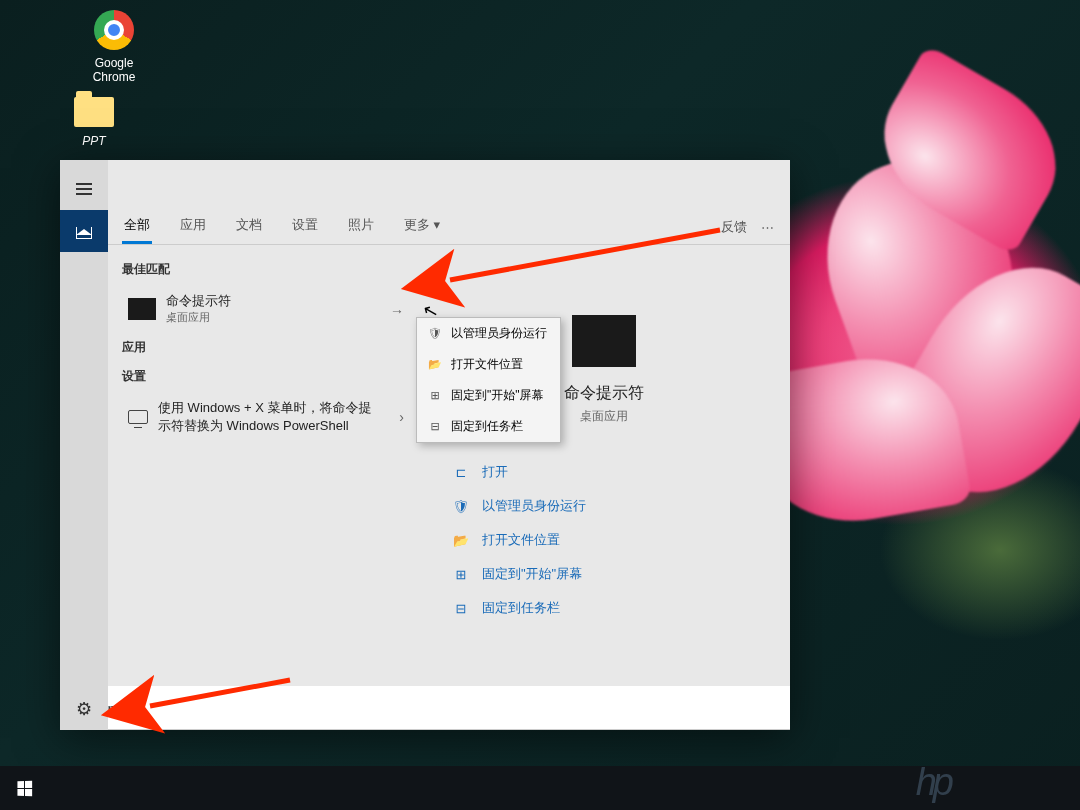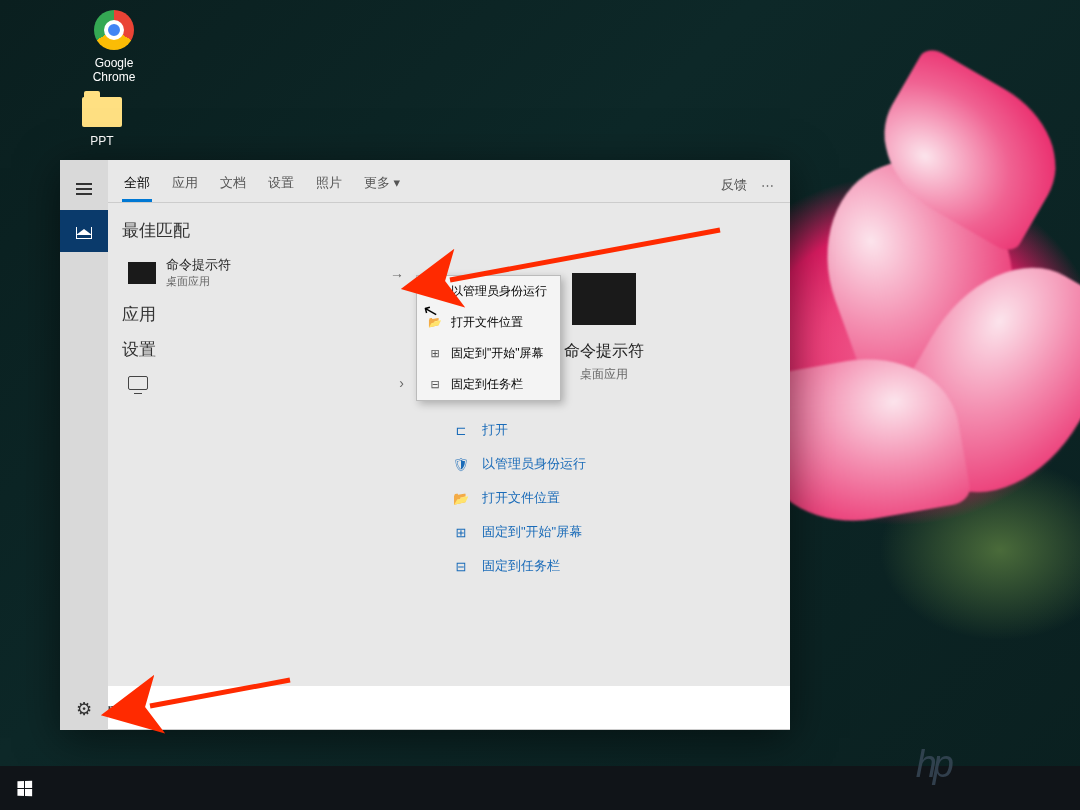--- a/index.html
+++ b/index.html
@@ -21,30 +21,30 @@
   .chrome-circle::after{content:"";position:absolute;inset:10px;border-radius:50%;background:#4285f4;border:4px solid #fff;}
   .folder-shape { width:40px; height:30px; background:#ffe082; border-radius:2px; position:relative; margin-top:8px;}
   .folder-shape::before{content:"";position:absolute;top:-6px;left:2px;width:16px;height:8px;background:#ffe082;border-radius:2px 2px 0 0;}
   
   
   .search-panel {
     position: absolute; left: 60px; top: 160px; width: 730px; height: 570px;
     background: #e8e8e8; box-shadow: 0 8px 40px rgba(0,0,0,0.5);
     display: flex; flex-direction: column;
   }
-  .tabs { display:flex; align-items:center; padding: 8px 14px 0; gap: 18px; font-size: 13px; color:#555; border-bottom: 1px solid #ccc; }
+  .tabs { display:flex; align-items:center; padding: 8px 14px 0; gap: 26px; font-size: 13px; color:#555; border-bottom: 1px solid #ccc; margin-top: 42px; }
   .tab { padding: 6px 2px 10px; cursor:pointer; position:relative; }
   .tab.active { color:#000; font-weight:500;}
   .tab.active::after{content:"";position:absolute;bottom:0;left:0;right:0;height:3px;background:#0078d4;}
   .tabs-right { margin-left:auto; display:flex; gap:14px; align-items:center; font-size:13px; color:#555;}
   .more-dots { letter-spacing:2px; cursor:pointer;}
   
   .panel-body { flex:1; display:flex; position:relative; }
   .left-col { width: 310px; padding: 10px 0 0 14px; font-size:13px; }
-  .section-header { font-size:17px; font-weight:400; color:#333; padding:6px 0; }
+  .section-header { font-size:12px; font-weight:700; color:#333; padding:6px 0; }
   .result-item { display:flex; align-items:center; gap:10px; padding:8px 6px; cursor:pointer; position:relative;}
   .result-icon { width:28px; height:22px; background:#1a1a1a; flex-shrink:0;}
   .result-text .title { font-size:13px; color:#222;}
   .result-text .sub { font-size:11px; color:#666;}
   .arrow-open { margin-left:auto; color:#666; font-size:14px; padding:0 8px;}
   .monitor-icon { width:20px; height:14px; border:1.5px solid #444; border-radius:2px; position:relative; flex-shrink:0;}
   .monitor-icon::after{content:"";position:absolute;bottom:-5px;left:5px;right:5px;height:3px;border-bottom:1.5px solid #444;}
   
   
   .context-menu {
@@ -84,21 +84,21 @@
   }
   .search-icon { width:16px; height:16px; border:2px solid #555; border-radius:50%; position:relative;}
   .search-icon::after{content:"";position:absolute;width:7px;height:2px;background:#555;bottom:-4px;right:-6px;transform:rotate(45deg);}
   .search-input { border:none; outline:none; flex:1; font-size:15px; background:transparent; color:#333;}
   
   
   .taskbar { position:absolute; left:0; right:0; bottom:0; height:44px; background:#101418; display:flex; align-items:center;}
   .start-btn { width:48px; height:44px; display:flex; align-items:center; justify-content:center; cursor:pointer;}
   .win-logo { display:grid; grid-template-columns:7px 7px; grid-template-rows:7px 7px; gap:1px; transform: perspective(40px) rotateY(-12deg);}
   .win-logo span{background:#fff;}
-  .hp-logo { position:absolute; right:130px; bottom:24px; color:#3a4a5a; font-size:38px; font-weight:300; font-style:italic; letter-spacing:-4px; opacity:0.8;}
+  .hp-logo { position:absolute; right:130px; bottom:6px; color:#3a4a5a; font-size:38px; font-weight:300; font-style:italic; letter-spacing:-4px; opacity:0.8;}
   
   
   .arrow-annot { position:absolute; pointer-events:none; z-index:20;}
   .arrow-line { stroke:#ff2a00; stroke-width:5; fill:none;}
   .arrow-head { fill:#ff2a00;}
   
   
   .cursor { position:absolute; left:423px; top:300px; z-index:10; font-size:18px; color:#000; transform:rotate(-15deg);}
 </style>
 </head>
@@ -110,21 +110,21 @@
   <div class="petal" style="left:780px;top:340px;width:160px;height:200px;transform:rotate(80deg);"></div>
   <div class="petal" style="left:900px;top:60px;width:140px;height:180px;transform:rotate(-60deg);background:radial-gradient(ellipse at 30% 30%,#fce4ec,#f06292 50%,#e91e63 90%);"></div>
 </div>
 
 <div class="desktop-icon" style="left:76px;top:8px;">
   <div class="icon-img">
       <div class="chrome-circle"></div>
     </div>
   <div>Google Chrome</div>
 </div>
-<div class="desktop-icon" style="left:64px;top:86px;">
+<div class="desktop-icon" style="left:56px;top:86px;font-style:italic;">
   <div class="icon-img">
       <div class="folder-shape"></div>
     </div>
   <div>PPT</div>
 </div>
 
 <div class="start-rail">
   <div class="rail-btn">
     <div class="hamburger">
         <span></span>
@@ -165,20 +165,23 @@
           <div class="sub">桌面应用</div>
         </div>
         <div class="arrow-open">→</div>
       </div>
 
       <div class="section-header">应用</div>
 
       <div class="section-header">设置</div>
       <div class="result-item">
         <div class="monitor-icon"></div>
+        <div class="result-text" style="max-width:230px;">
+            <div class="title" style="line-height:1.4;">使用 Windows + X 菜单时，将命令提示符替换为 Windows PowerShell</div>
+          </div>
         <div class="arrow-open">›</div>
       </div>
     </div>
 
     <div class="context-menu">
       <div class="ctx-item">
         <span class="ctx-icon">🛡</span>
         <span>以管理员身份运行</span>
       </div>
       <div class="ctx-item">

